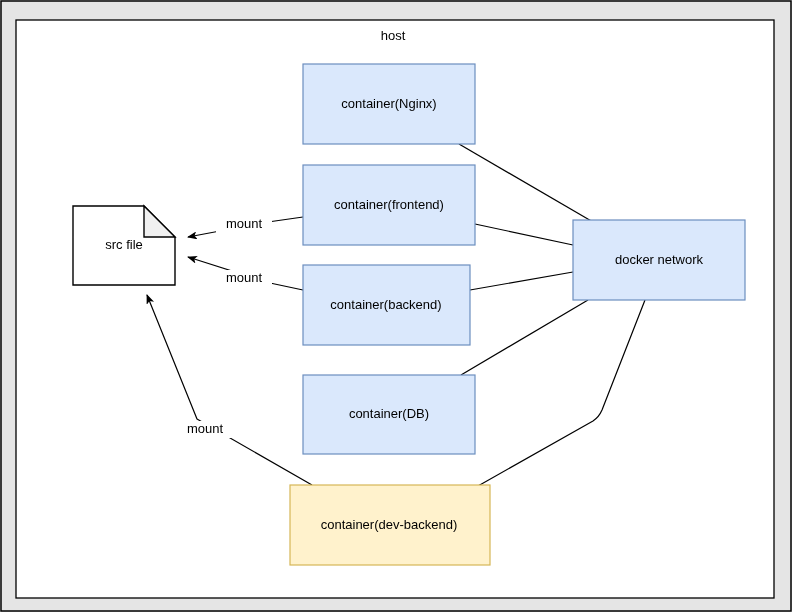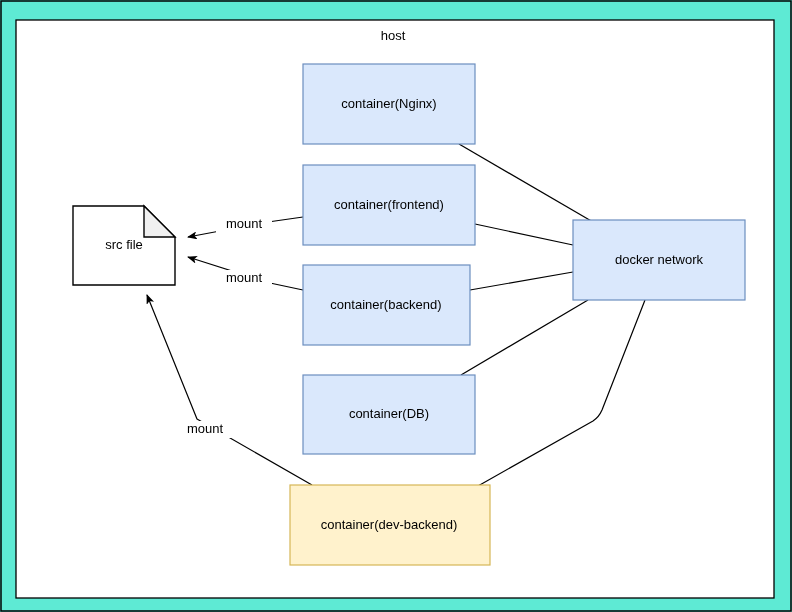--- a/index.html
+++ b/index.html
@@ -7,21 +7,21 @@
     padding: 0;
     background: #ffffff;
   }
   body {
     font-family: "Liberation Sans", sans-serif;
   }
   #canvas {
     position: relative;
     width: 792px;
     height: 612px;
-    background: #5eead4;
+    background: #e5e5e5;
     overflow: hidden;
   }
   #diagram-svg {
     position: absolute;
     left: 0;
     top: 0;
     width: 792px;
     height: 612px;
   }
   .node-label {

